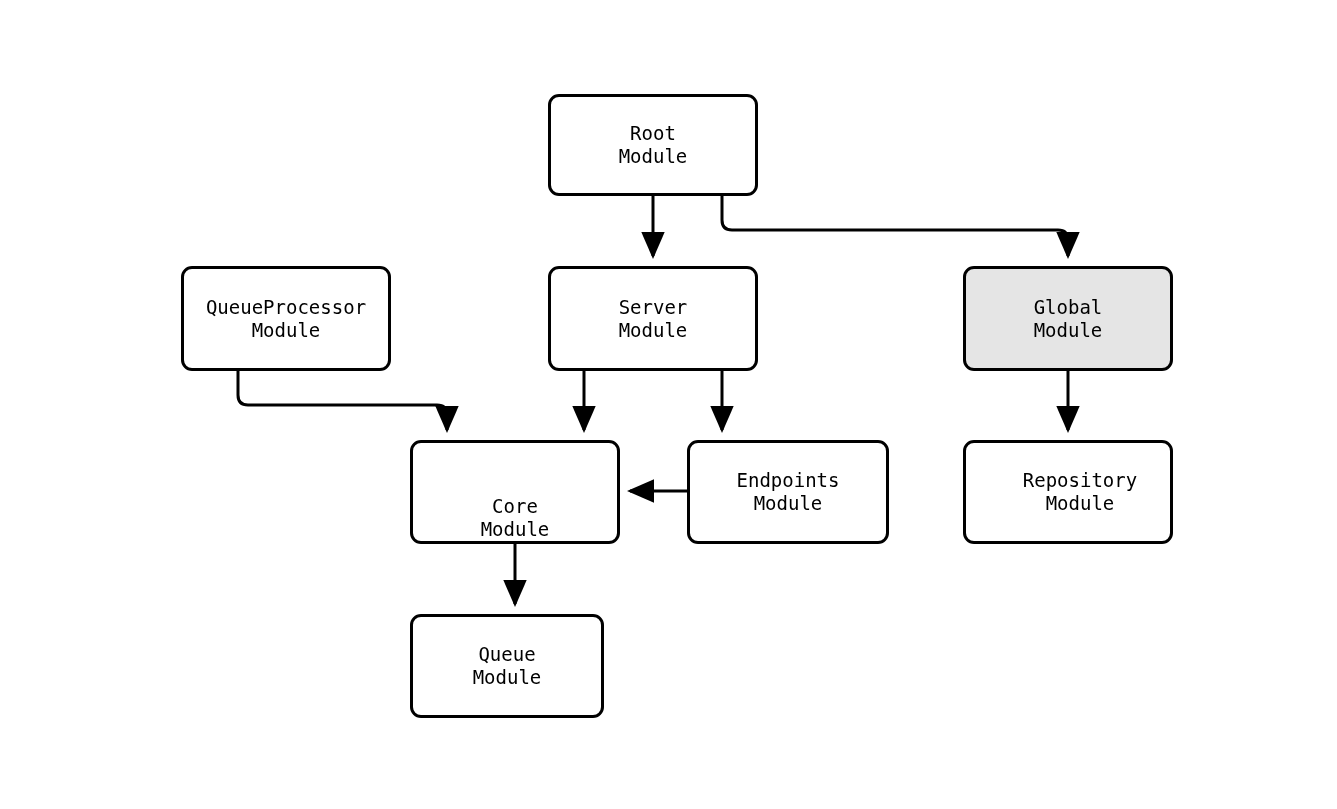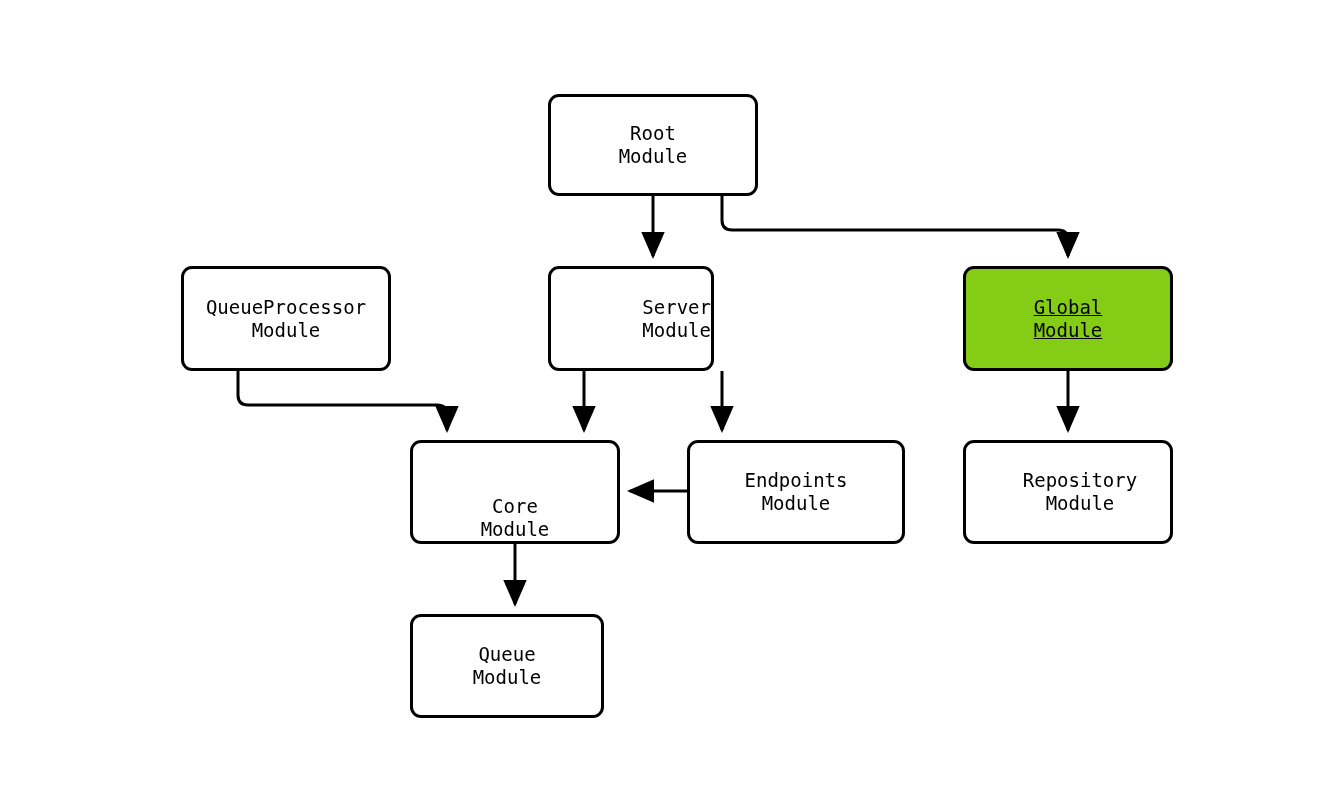--- a/index.html
+++ b/index.html
@@ -69,33 +69,33 @@
 
   <div id="nodes-group">
       <div class="node" style="left: 548px; top: 94px; width: 210px; height: 102px; background: rgb(255, 255, 255); border-color: rgb(0, 0, 0);">
         <div class="node-label">Root</div>
         <div class="node-label">Module</div>
       </div>
       <div class="node" style="left: 133px; top: 266px; width: 210px; height: 105px; background: rgb(255, 255, 255); border-color: rgb(0, 0, 0); margin-left: 48px;">
         <div class="node-label">QueueProcessor</div>
         <div class="node-label">Module</div>
       </div>
-      <div class="node" style="left: 548px; top: 266px; width: 166px; height: 105px; background: rgb(255, 255, 255); border-color: rgb(0, 0, 0); align-items: flex-end;">
+      <div class="node" style="left: 548px; top: 266px; width: 210px; height: 105px; background: rgb(255, 255, 255); border-color: rgb(0, 0, 0);">
         <div class="node-label">Server</div>
         <div class="node-label">Module</div>
       </div>
-      <div class="node" style="left: 963px; top: 266px; width: 210px; height: 105px; background: #84cc16; border-color: rgb(0, 0, 0); text-decoration: underline;">
+      <div class="node" style="left: 963px; top: 266px; width: 210px; height: 105px; background: #e5e5e5; border-color: rgb(0, 0, 0);">
         <div class="node-label">Global</div>
         <div class="node-label">Module</div>
       </div>
       <div class="node" style="left: 410px; top: 440px; width: 210px; height: 104px; background: rgb(255, 255, 255); border-color: rgb(0, 0, 0); justify-content: flex-end;">
         <div class="node-label">Core</div>
         <div class="node-label">Module</div>
       </div>
-      <div class="node" style="left: 687px; top: 440px; width: 218px; height: 104px; background: rgb(255, 255, 255); border-color: rgb(0, 0, 0);">
+      <div class="node" style="left: 687px; top: 440px; width: 202px; height: 104px; background: rgb(255, 255, 255); border-color: rgb(0, 0, 0);">
         <div class="node-label">Endpoints</div>
         <div class="node-label">Module</div>
       </div>
       <div class="node" style="left: 963px; top: 440px; width: 210px; height: 104px; background: rgb(255, 255, 255); border-color: rgb(0, 0, 0); padding-left: 24px;">
         <div class="node-label">Repository</div>
         <div class="node-label">Module</div>
       </div>
       <div class="node" style="left: 410px; top: 614px; width: 194px; height: 104px; background: rgb(255, 255, 255); border-color: rgb(0, 0, 0);">
         <div class="node-label">Queue</div>
         <div class="node-label">Module</div>

